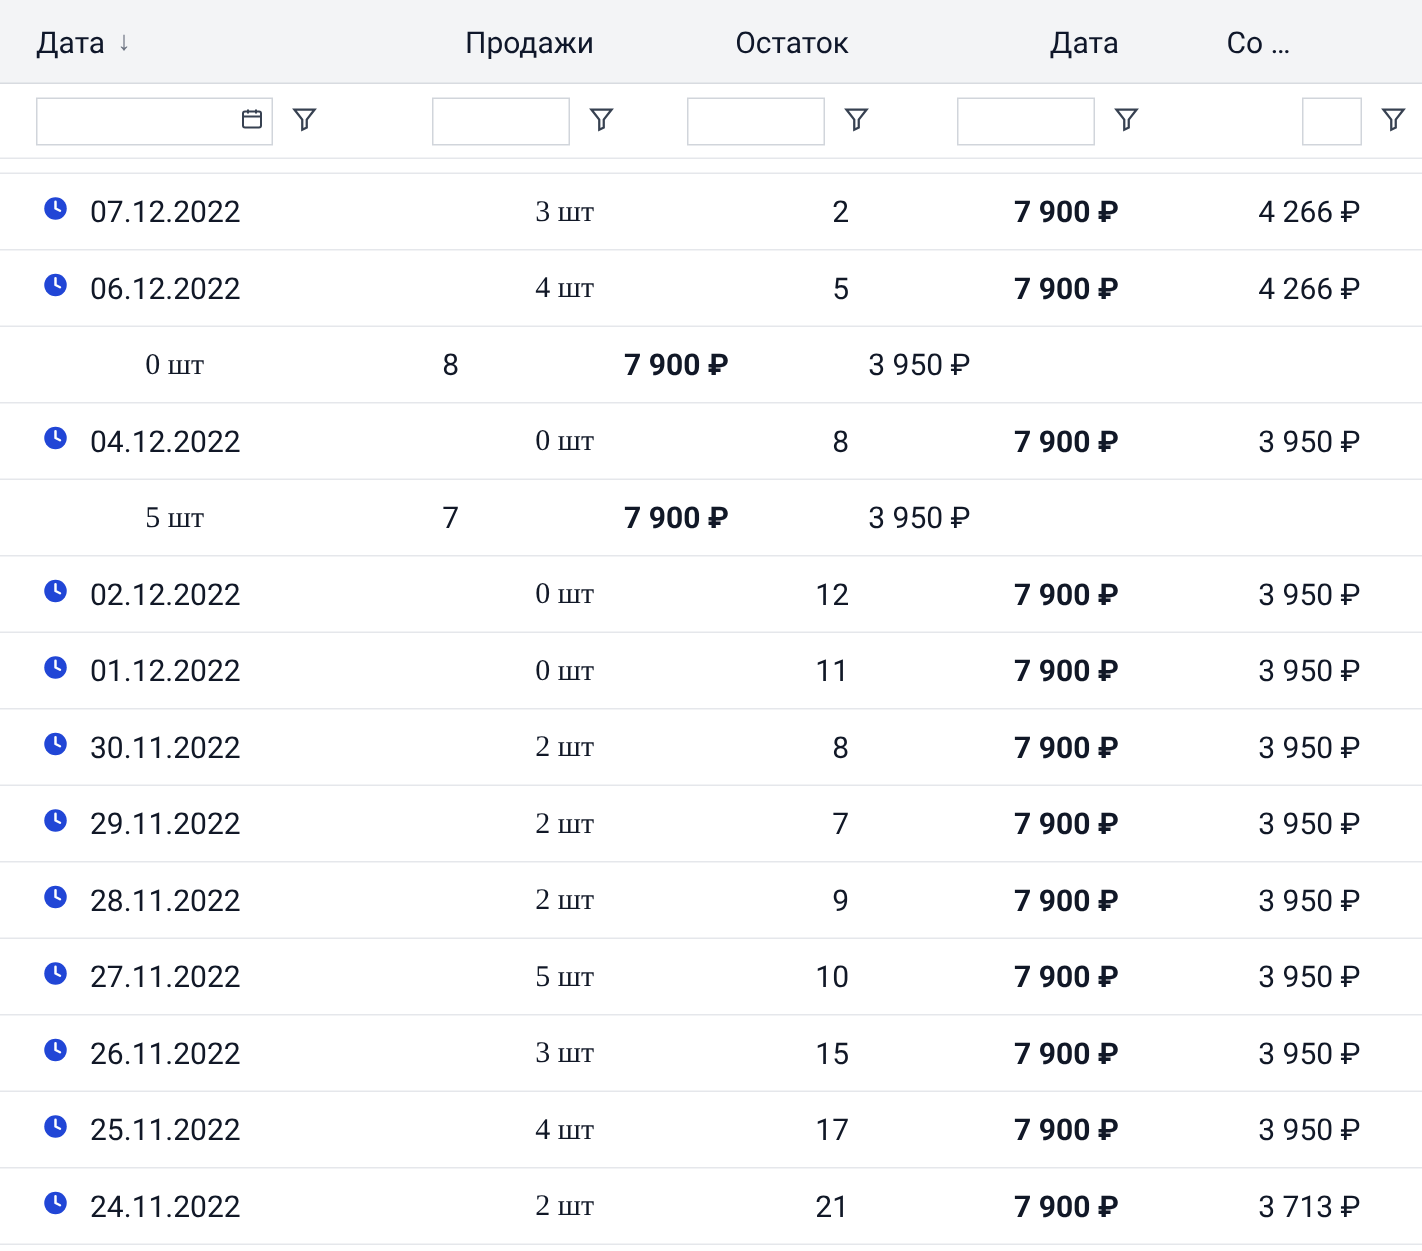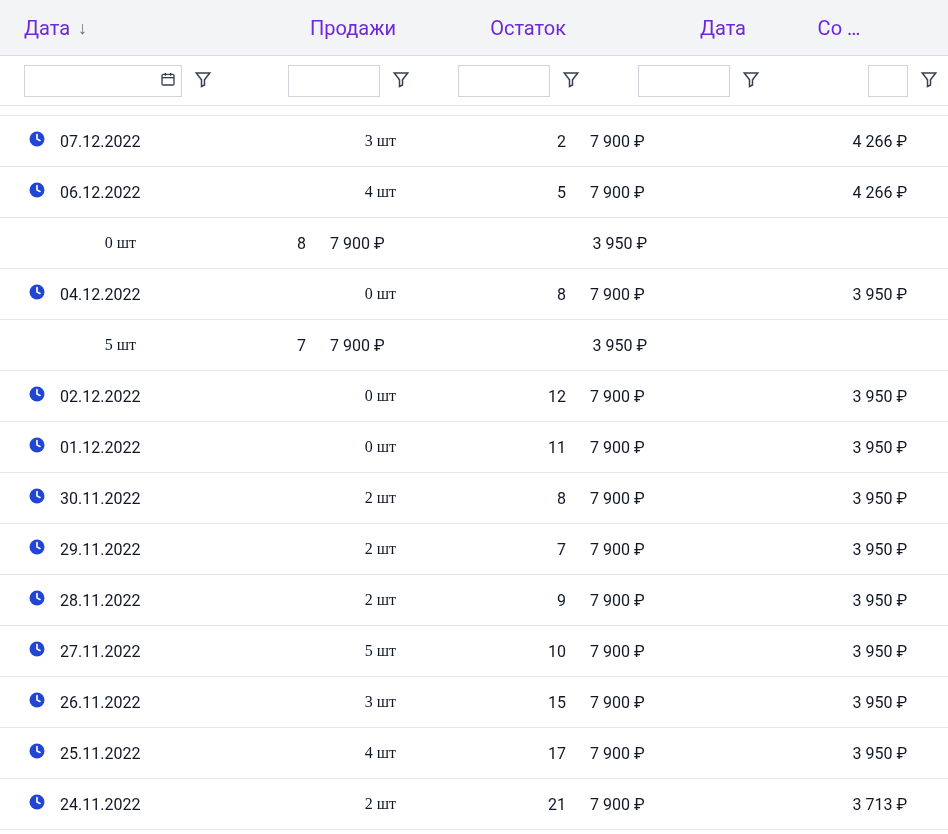--- a/index.html
+++ b/index.html
@@ -54,21 +54,21 @@
       padding-right: 24px;
     }
     .col-cost {
       width: 178px;
       text-align: right;
       padding-right: 40px;
     }
     .header-label {
       font-size: 20px;
       font-weight: 400;
-      color: #6d28d9;
+      color: #0f172a;
     }
     .sort-arrow {
       font-size: 18px;
       color: #6b7280;
     }
     
     .filter-cell {
       display: flex;
       align-items: center;
       gap: 12px;
@@ -113,21 +113,21 @@
     .spacer-row {
       height: 10px;
       background: #fff;
       border-bottom: 1px solid #e5e7eb;
     }
     .data-row {
       display: flex;
       height: 51px;
       align-items: center;
       border-bottom: 1px solid #e5e7eb;
-      font-size: 16px;
+      font-size: 20px;
       color: #111827;
     }
     .date-cell {
       width: 260px;
       padding-left: 28px;
       display: flex;
       align-items: center;
       gap: 14px;
     }
     .clock-icon {
@@ -141,22 +141,23 @@
       padding-right: 24px;
       font-family: Liberation Serif, serif;
     }
     .stock-cell {
       width: 170px;
       text-align: right;
       padding-right: 24px;
     }
     .price-cell {
       width: 180px;
-      text-align: left;
-      padding-right: 24px;
+      text-align: right;
+      padding-right: 24px;
+      font-weight: bold;
     }
     .cost-cell {
       width: 178px;
       text-align: right;
       padding-right: 41px;
     }
     .header-row .col-cost {
       white-space: nowrap;
       overflow: hidden;
       text-align: center;

